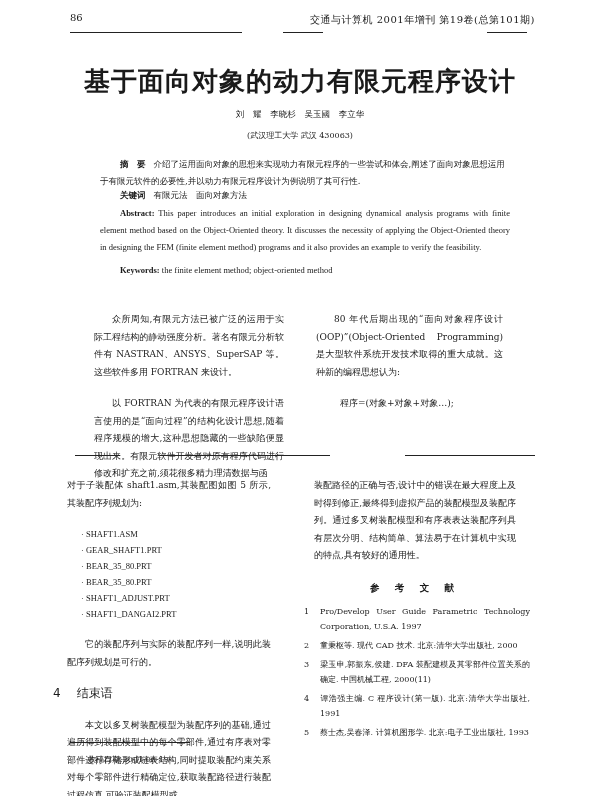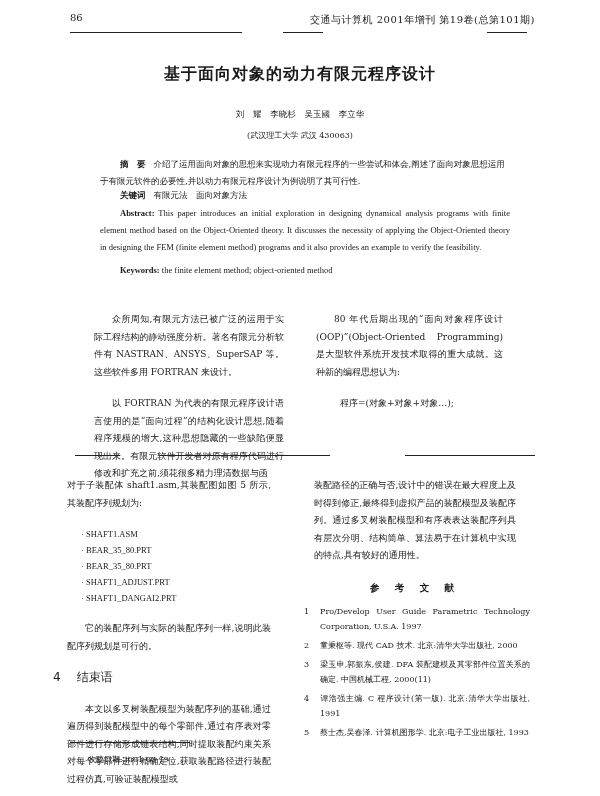--- a/index.html
+++ b/index.html
@@ -2,21 +2,21 @@
 <html><head>
 <meta charset="utf-8">
 <style>
   html, body { margin: 0; padding: 0; background: #ffffff; }
   body { width: 600px; height: 796px; position: relative; overflow: hidden;
          font-family: "DejaVu Serif", "Liberation Serif", serif; color: #1a1a1a; }
   .abs { position: absolute; }
   .hdr-left { left: 70px; top: 12px; font-size: 10px; }
   .hdr-right { left: 310px; top: 13px; font-size: 10px; letter-spacing: 0.5px; }
   .hline { position: absolute; height: 1px; background: #222; }
-  .title { left: 0; width: 600px; top: 64px; text-align: center; font-size: 16px; font-weight: bold; letter-spacing: 1px; }
+  .title { left: 0; width: 600px; top: 64px; text-align: center; font-size: 26px; font-weight: bold; letter-spacing: 1px; }
   .authors { left: 0; width: 600px; top: 109px; text-align: center; font-size: 8.5px; word-spacing: 6px; }
   .affil { left: 0; width: 600px; top: 130px; text-align: center; font-size: 8px; }
   .abstract-cn { left: 100px; width: 410px; top: 156px; font-size: 8.5px; line-height: 17px; text-indent: 20px; }
   .abstract-cn b { font-family: "DejaVu Sans", sans-serif; margin-right: 8px; }
   .keywords-cn { left: 120px; top: 190px; font-size: 8.5px; }
   .keywords-cn b { font-family: "DejaVu Sans", sans-serif; margin-right: 8px; }
   .abstract-en { left: 100px; width: 410px; top: 205px; font-size: 8.5px; line-height: 17px; text-indent: 20px;
                  font-family: "Liberation Serif", serif; text-align: justify; }
   .abstract-en b { font-weight: bold; }
   .keywords-en { left: 120px; top: 265px; font-size: 8.5px; font-family: "Liberation Serif", serif; }
@@ -72,20 +72,21 @@
 </div>
 
 <div class="hline" style="left:75px; top:455px; width:45px;"></div>
 <div class="hline" style="left:160px; top:455px; width:170px;"></div>
 <div class="hline" style="left:405px; top:455px; width:130px;"></div>
 
 <div class="abs col col1b">
   <p style="text-indent:0">对于子装配体 shaft1.asm,其装配图如图 5 所示,其装配序列规划为:</p>
   <ul class="list">
     <li>SHAFT1.ASM</li>
+    <li>GEAR_SHAFT1.PRT</li>
     <li>BEAR_35_80.PRT</li>
     <li>BEAR_35_80.PRT</li>
     <li>SHAFT1_ADJUST.PRT</li>
     <li>SHAFT1_DANGAI2.PRT</li>
   </ul>
   <p>它的装配序列与实际的装配序列一样,说明此装配序列规划是可行的。</p>
   <div class="section-head">
     <span class="num">4</span><span>结束语</span>
   </div>
   <p>本文以多叉树装配模型为装配序列的基础,通过遍历得到装配模型中的每个零部件,通过有序表对零部件进行存储形成链表结构,同时提取装配约束关系对每个零部件进行精确定位,获取装配路径进行装配过程仿真,可验证装配模型或</p>

